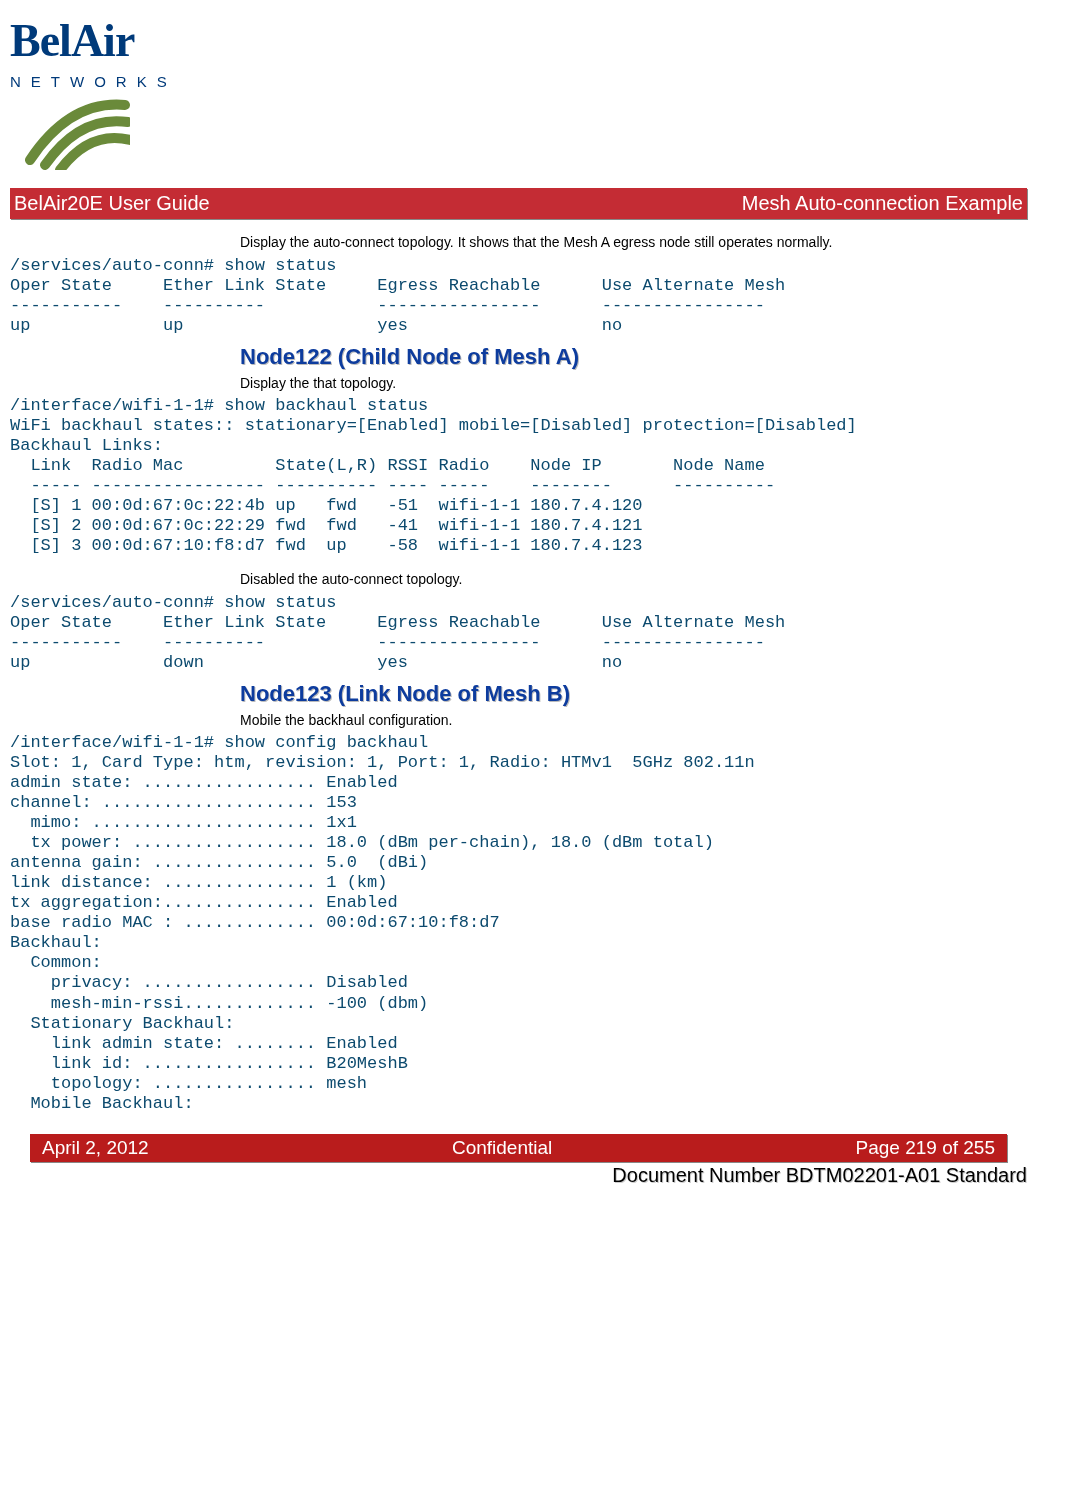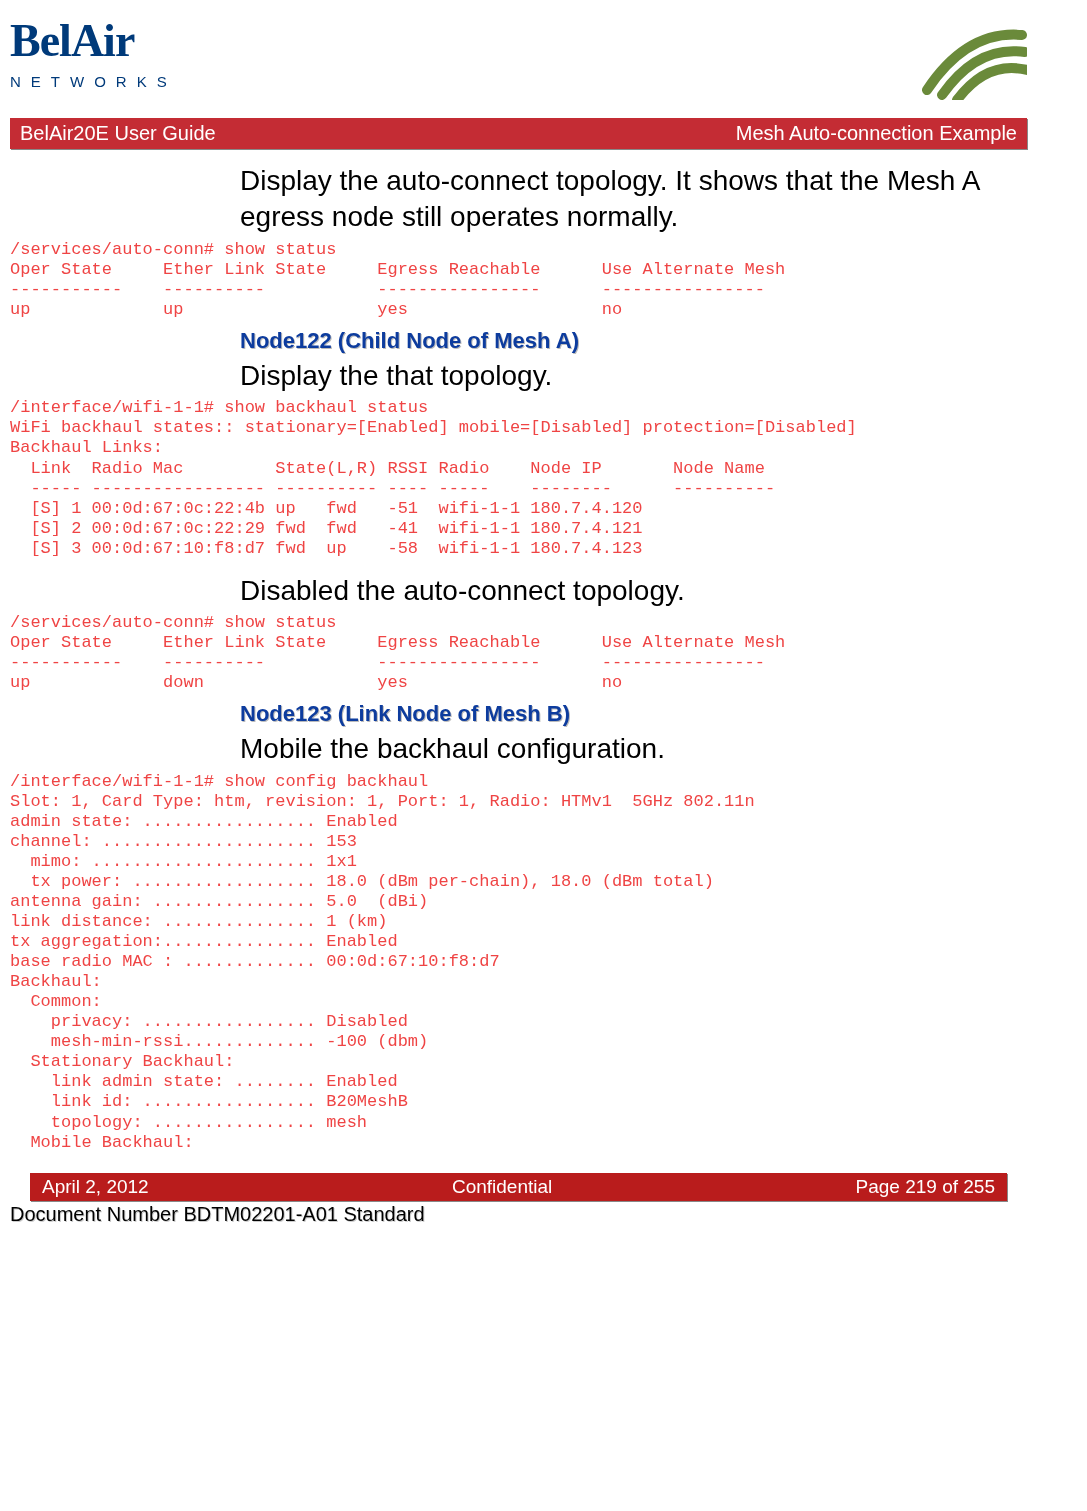--- a/index.html
+++ b/index.html
@@ -13,20 +13,21 @@
   .page {
     position: relative;
     padding: 20px 60px 10px 10px;
     box-sizing: border-box;
   }
   .header-row {
     display: flex;
     justify-content: space-between;
     align-items: flex-start;
     padding-left: 0px;
+    flex-direction: column;
   }
   .logo-block {
     display: flex;
     flex-direction: column;
     align-items: flex-start;
   }
   .logo-belair {
     font-family: Georgia, "Times New Roman", serif;
     font-weight: bold;
     font-size: 46px;
@@ -45,40 +46,40 @@
     width: 120px;
     height: 80px;
     position: relative;
     overflow: hidden;
   }
   .banner {
     background: #c42c34;
     color: #fff;
     font-family: "Gill Sans", "Trebuchet MS", sans-serif;
     font-size: 20px;
-    padding: 4px 10px;
+    padding: 4px 4px;
     margin-top: 18px;
     display: flex;
     justify-content: space-between;
     box-shadow: 1px 1px 0 #888;
   }
   .content {
     margin-top: 14px;
   }
   .body-text {
     font-family: "Gill Sans", "Trebuchet MS", Arial, sans-serif;
-    font-size: 28px;
+    font-size: 14px;
     margin-left: 230px;
     line-height: 1.3;
     margin-bottom: 4px;
   }
   pre.cli {
     font-family: "Courier New", monospace;
     font-size: 17px;
-    color: #ef4444;
+    color: #0c4a6e;
     margin: 2px 0 8px 0;
     white-space: pre;
     line-height: 1.18;
   }
   .section-head {
     font-family: "Gill Sans", "Trebuchet MS", Arial, sans-serif;
     font-size: 22px;
     font-weight: bold;
     color: #0d3c9e;
     margin-left: 230px;
@@ -93,21 +94,21 @@
     font-size: 19px;
     padding: 3px 12px;
     display: flex;
     justify-content: space-between;
     margin: 20px 20px 0 20px;
     box-shadow: 1px 1px 0 #888;
   }
   .doc-num {
     font-family: "Gill Sans", "Trebuchet MS", Arial, sans-serif;
     font-size: 20px;
-    text-align: left;
+    text-align: right;
     margin-top: 2px;
     text-shadow: 1px 1px 0 #ccc;
   }
 </style>
 </head>
 <body>
 
 <div class="page">
   <div class="header-row">
     <div class="logo-block">

